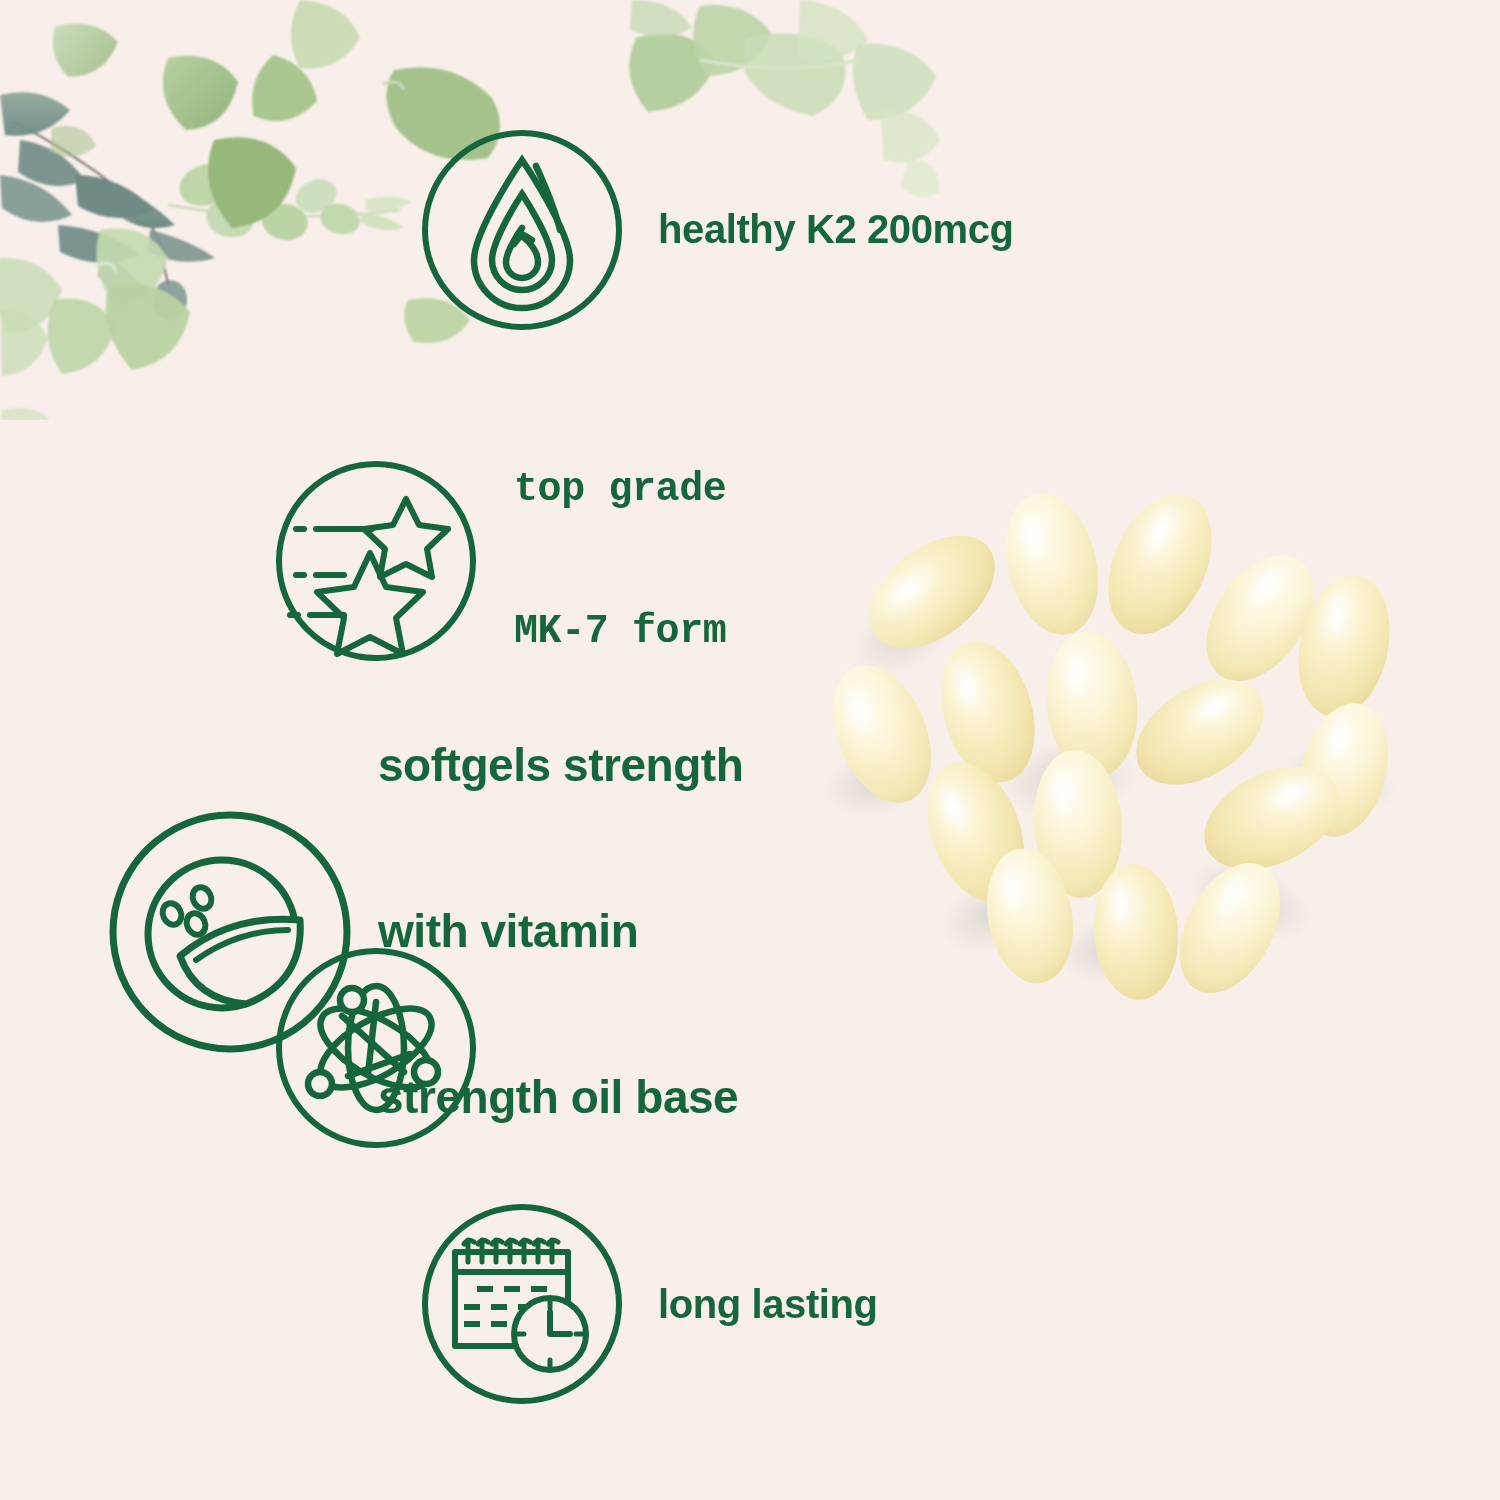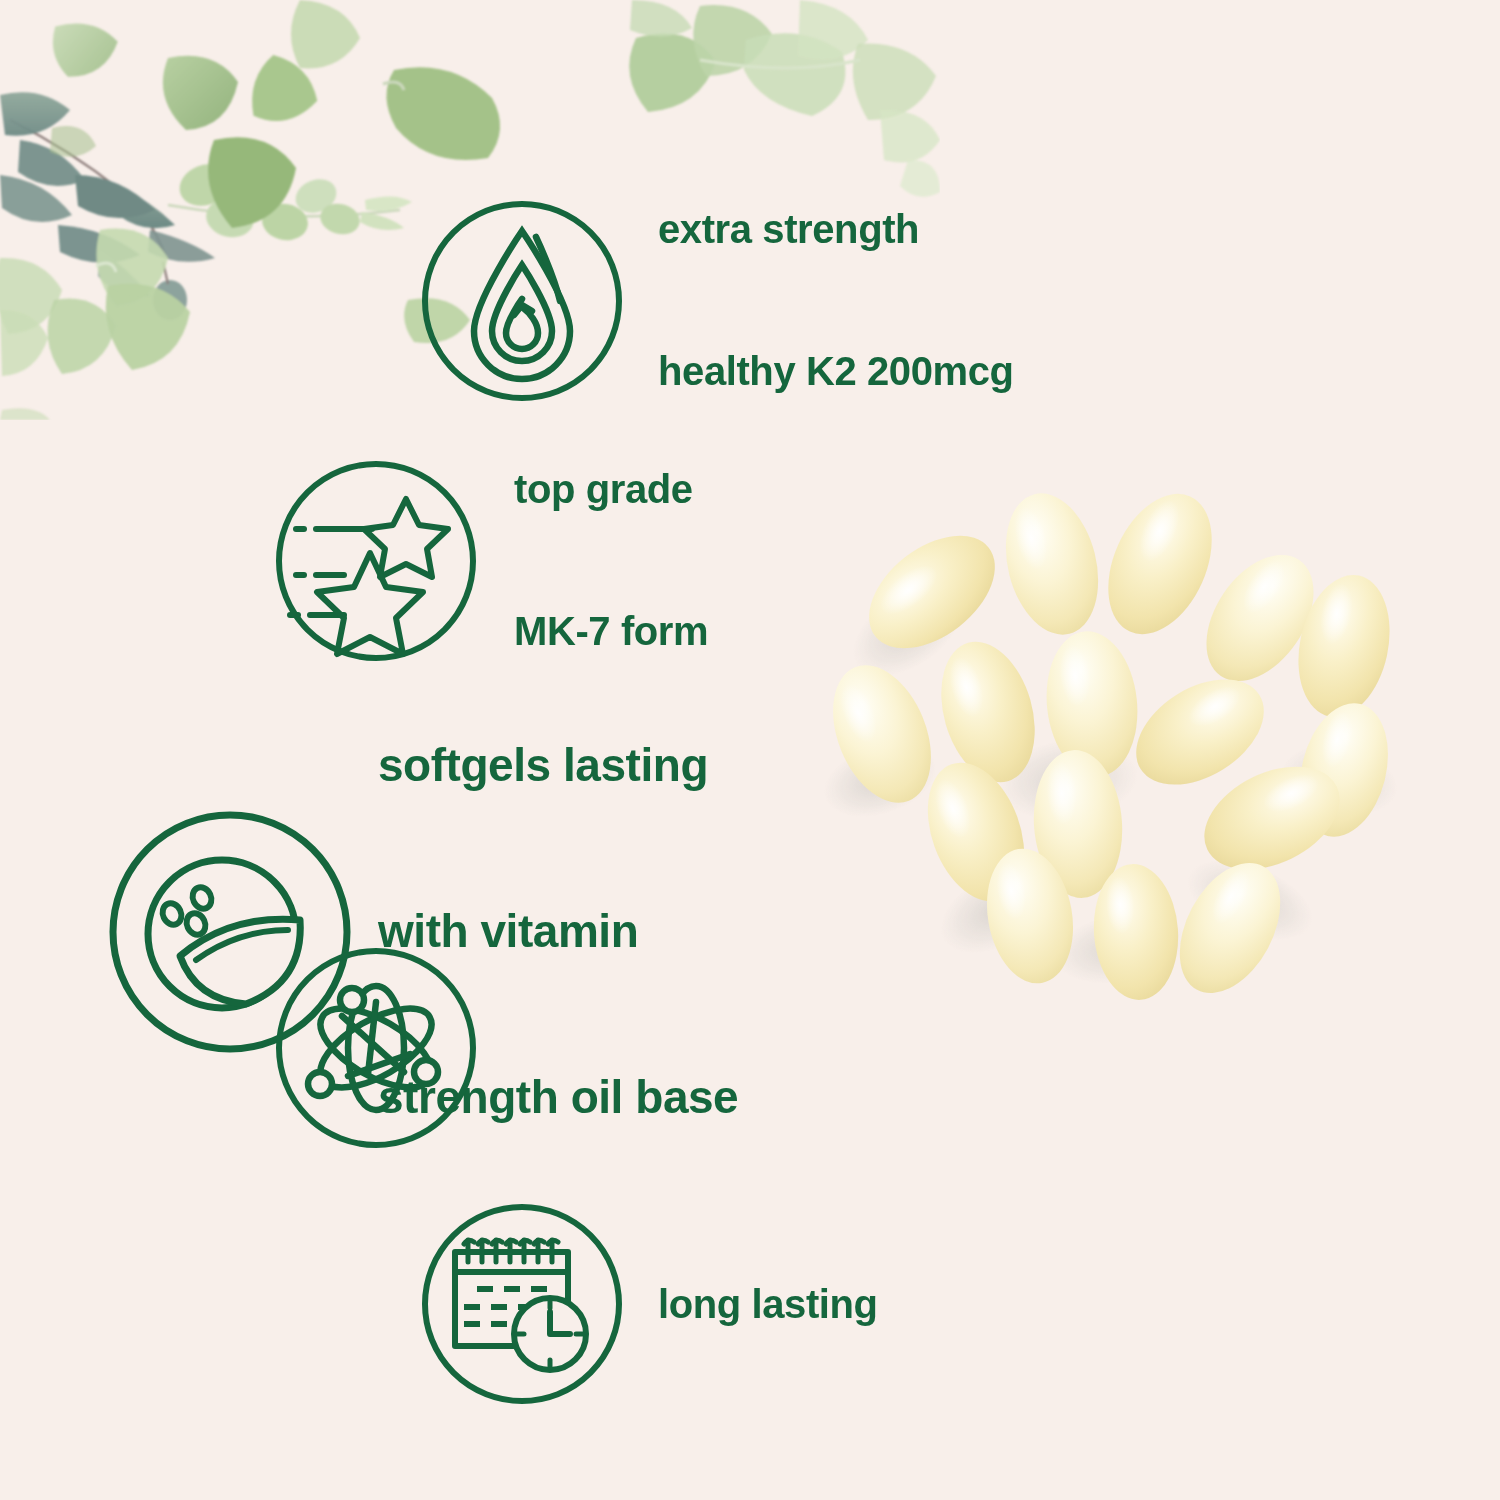--- a/index.html
+++ b/index.html
@@ -44,21 +44,21 @@
   }
   .feature-text .line { display: block; }
 
   
   #row-0 { left: 418px;  top: 112px; }
   #row-0 .icon-badge { width: 208px; height: 208px; }
   #row-0 .feature-text { margin-left: 32px; font-size: 40px; line-height: 1.18; }
 
   #row-1 { left: 272px;  top: 372px; }
   #row-1 .icon-badge { width: 208px; height: 208px; }
-  #row-1 .feature-text { margin-left: 34px; font-size: 40px; line-height: 1.18; }
+  #row-1 .feature-text { margin-left: 34px; font-size: 40px; line-height: 1.18; font-family: Liberation Mono, monospace; }
 
   #row-2 { left: 104px;  top: 628px; }
   #row-2 .icon-badge { width: 252px; height: 252px; }
   #row-2 .feature-text { margin-left: 22px; font-size: 46px; line-height: 1.2; }
 
   #row-3 { left: 272px;  top: 944px; }
   #row-3 .icon-badge { width: 208px; height: 208px; }
   #row-3 .feature-text { margin-left: 32px; font-size: 40px; line-height: 1.2; }
 
   #row-4 { left: 418px;  top: 1184px; }
@@ -169,21 +169,20 @@
       <svg viewBox="0 0 208 208" width="208" height="208" xmlns="http://www.w3.org/2000/svg">
         <circle cx="104" cy="104" r="97" fill="none" stroke="#15663D" stroke-width="6"></circle>
         <path d="M104 34 C104 34 56 104 56 134 a48 48 0 0 0 96 0 C152 104 104 34 104 34 Z" fill="none" stroke="#15663D" stroke-width="6.5" stroke-linecap="round"></path>
         <path d="M104 68 C104 68 74 113 74 134 a30 30 0 0 0 60 0 C134 113 104 68 104 68 Z" fill="none" stroke="#15663D" stroke-width="6.5" stroke-linecap="round"></path>
         <path d="M104 102 C104 102 88 124 88 136 a16 16 0 0 0 32 0 C120 126 112 116 104 110" fill="none" stroke="#15663D" stroke-width="6.5" stroke-linecap="round"></path>
         <path d="M96 118 L104 108 L114 114" fill="none" stroke="#15663D" stroke-width="6.5" stroke-linecap="round" stroke-linejoin="round"></path>
         <path d="M118 40 C118 40 136 78 142 104" fill="none" stroke="#15663D" stroke-width="6.5" stroke-linecap="round"></path>
       </svg>
     </div>
     <div class="feature-text">
-      <span class="line">extra strength</span>
       <span class="line">healthy K2 200mcg</span>
     </div>
   </div>
 
   <div class="feature-row" id="row-1">
     <div class="icon-badge">
       <svg viewBox="0 0 208 208" width="208" height="208" xmlns="http://www.w3.org/2000/svg">
         <circle cx="104" cy="104" r="97" fill="none" stroke="#15663D" stroke-width="6"></circle>
 
         <g stroke="#15663D" stroke-width="6" stroke-linecap="round" fill="none">
@@ -215,21 +214,21 @@
 
         <ellipse cx="98" cy="92" rx="9" ry="11" fill="none" stroke="#15663D" stroke-width="6" transform="rotate(-25 98 92)"></ellipse>
         <ellipse cx="68" cy="108" rx="9" ry="11" fill="none" stroke="#15663D" stroke-width="6" transform="rotate(-25 68 108)"></ellipse>
         <ellipse cx="92" cy="118" rx="9" ry="11" fill="none" stroke="#15663D" stroke-width="6" transform="rotate(-25 92 118)"></ellipse>
 
         <path d="M76 150 Q 126 108 196 114 Q 200 176 142 198 Q 92 194 76 150 Z" fill="#F8EFEA" stroke="#15663D" stroke-width="7" stroke-linejoin="round"></path>
         <path d="M92 154 Q 134 124 184 124" fill="none" stroke="#15663D" stroke-width="6" stroke-linecap="round"></path>
       </svg>
     </div>
     <div class="feature-text">
-      <span class="line">softgels lasting</span>
+      <span class="line">softgels strength</span>
       <span class="line">with vitamin</span>
       <span class="line">strength oil base</span>
     </div>
   </div>
 
   <div class="feature-row" id="row-3">
     <div class="icon-badge">
       <svg viewBox="0 0 208 208" width="208" height="208" xmlns="http://www.w3.org/2000/svg">
         <circle cx="104" cy="104" r="97" fill="none" stroke="#15663D" stroke-width="6"></circle>
         <g fill="none" stroke="#15663D" stroke-width="6.5" stroke-linecap="round">

